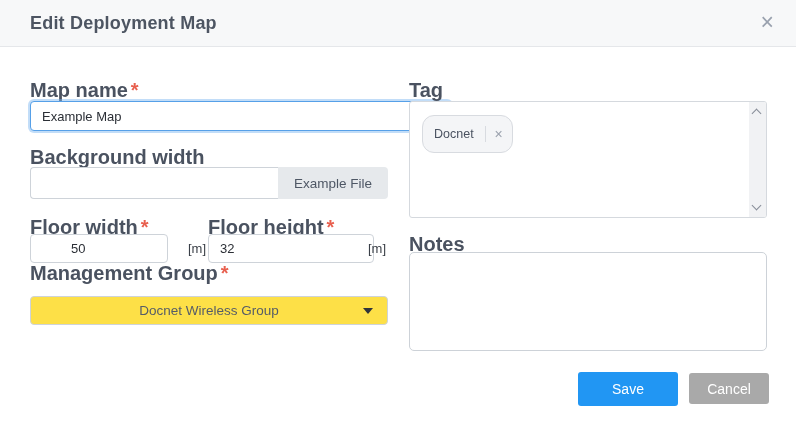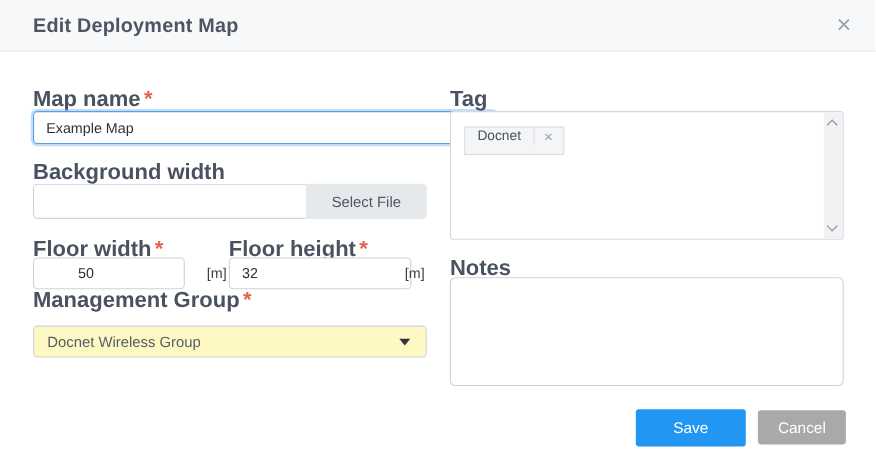--- a/index.html
+++ b/index.html
@@ -66,40 +66,40 @@
     border:none; border-radius:0 4px 4px 0;
     font-size:13.5px; font-family:"Liberation Sans", sans-serif;
     cursor:pointer;
   }
 
   .unit { position:absolute; font-size:13px; color:#3a3f47; top:241px; }
 
   
   .select-box {
     position:absolute; left:30px; top:296px; width:358px; height:29px;
-    border:1px solid #ced3d9; border-radius:4px; background:#fef9c3;
+    border:1px solid #ced3d9; border-radius:4px; background:#fde047;
     font-size:13.5px; color:#555c68;
-    line-height:27px; padding:0 12px; cursor:pointer;
+    line-height:27px; padding:0 12px; cursor:pointer;text-align:center;
   }
   .select-arrow {
     position:absolute; right:14px; top:11px;
     width:0; height:0;
     border-left:5px solid transparent; border-right:5px solid transparent;
     border-top:6px solid #2f343b;
   }
 
   
   .tag-box {
     position:absolute; left:409px; top:101px; width:358px; height:117px;
     border:1px solid #d5d9de; border-radius:3px; background:#fff;
   }
   .tag-chip {
-    position:absolute; left:12px; top:13px; height:26px;
-    display:inline-flex; align-items:flex-start;
-    background:#f4f5f7; border:1px solid #d8dbe0; border-radius:0;
+    position:absolute; left:12px; top:13px; height:38px;
+    display:inline-flex; align-items:center;
+    background:#f4f5f7; border:1px solid #d8dbe0; border-radius:12px;
     font-size:12.5px; color:#4a5260;
   }
   .chip-text { padding:0 11px; display:flex; align-items:center; }
   .chip-remove {
     border-left:1px solid #d8dbe0; padding:0 9px;
     display:flex; align-items:center; color:#9aa1ad;
     font-size:14px; cursor:pointer;
   }
   .scrollbar {
     position:absolute; top:0; right:0; bottom:0; width:17px;
@@ -142,21 +142,21 @@
   <div class="field-label" style="left:30px; top:79px;">
     <span>Map name</span><span class="req">*</span>
   </div>
   <input class="text-input focused" style="left: 30px; top: 101px; width: 421px;" value="Example Map">
 
   <div class="field-label" style="left:30px; top:146px;">
     <span>Background width</span>
   </div>
   <div class="file-row">
     <input value="" style="">
-    <button class="file-btn">Select File</button>
+    <button class="file-btn">Example File</button>
   </div>
 
   <div class="field-label" style="left:30px; top:216px;">
     <span>Floor width</span><span class="req">*</span>
   </div>
   <input class="text-input" style="left: 30px; top: 234px; width: 138px; height: 29px; padding-left: 40px;" value="50">
   <div class="unit" style="left:188px;">[m]</div>
 
   <div class="field-label" style="left:208px; top:216px;">
     <span>Floor height</span><span class="req">*</span>

